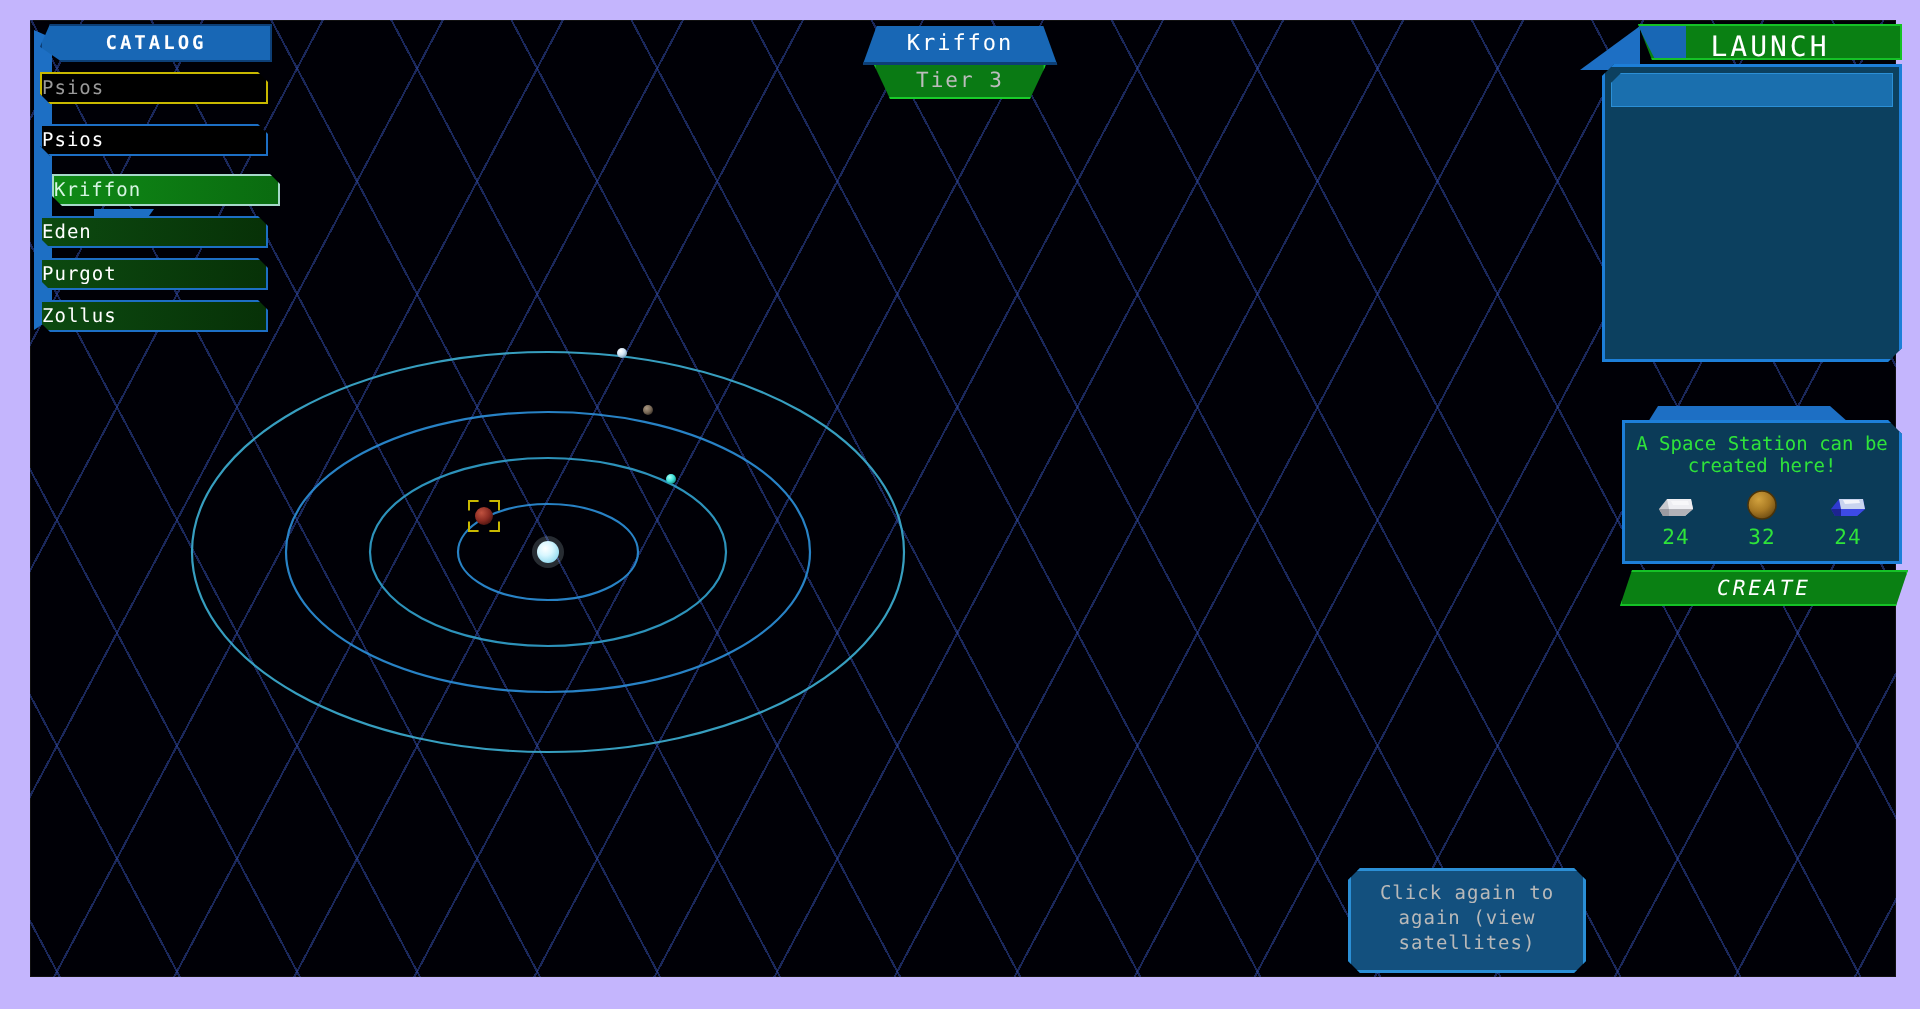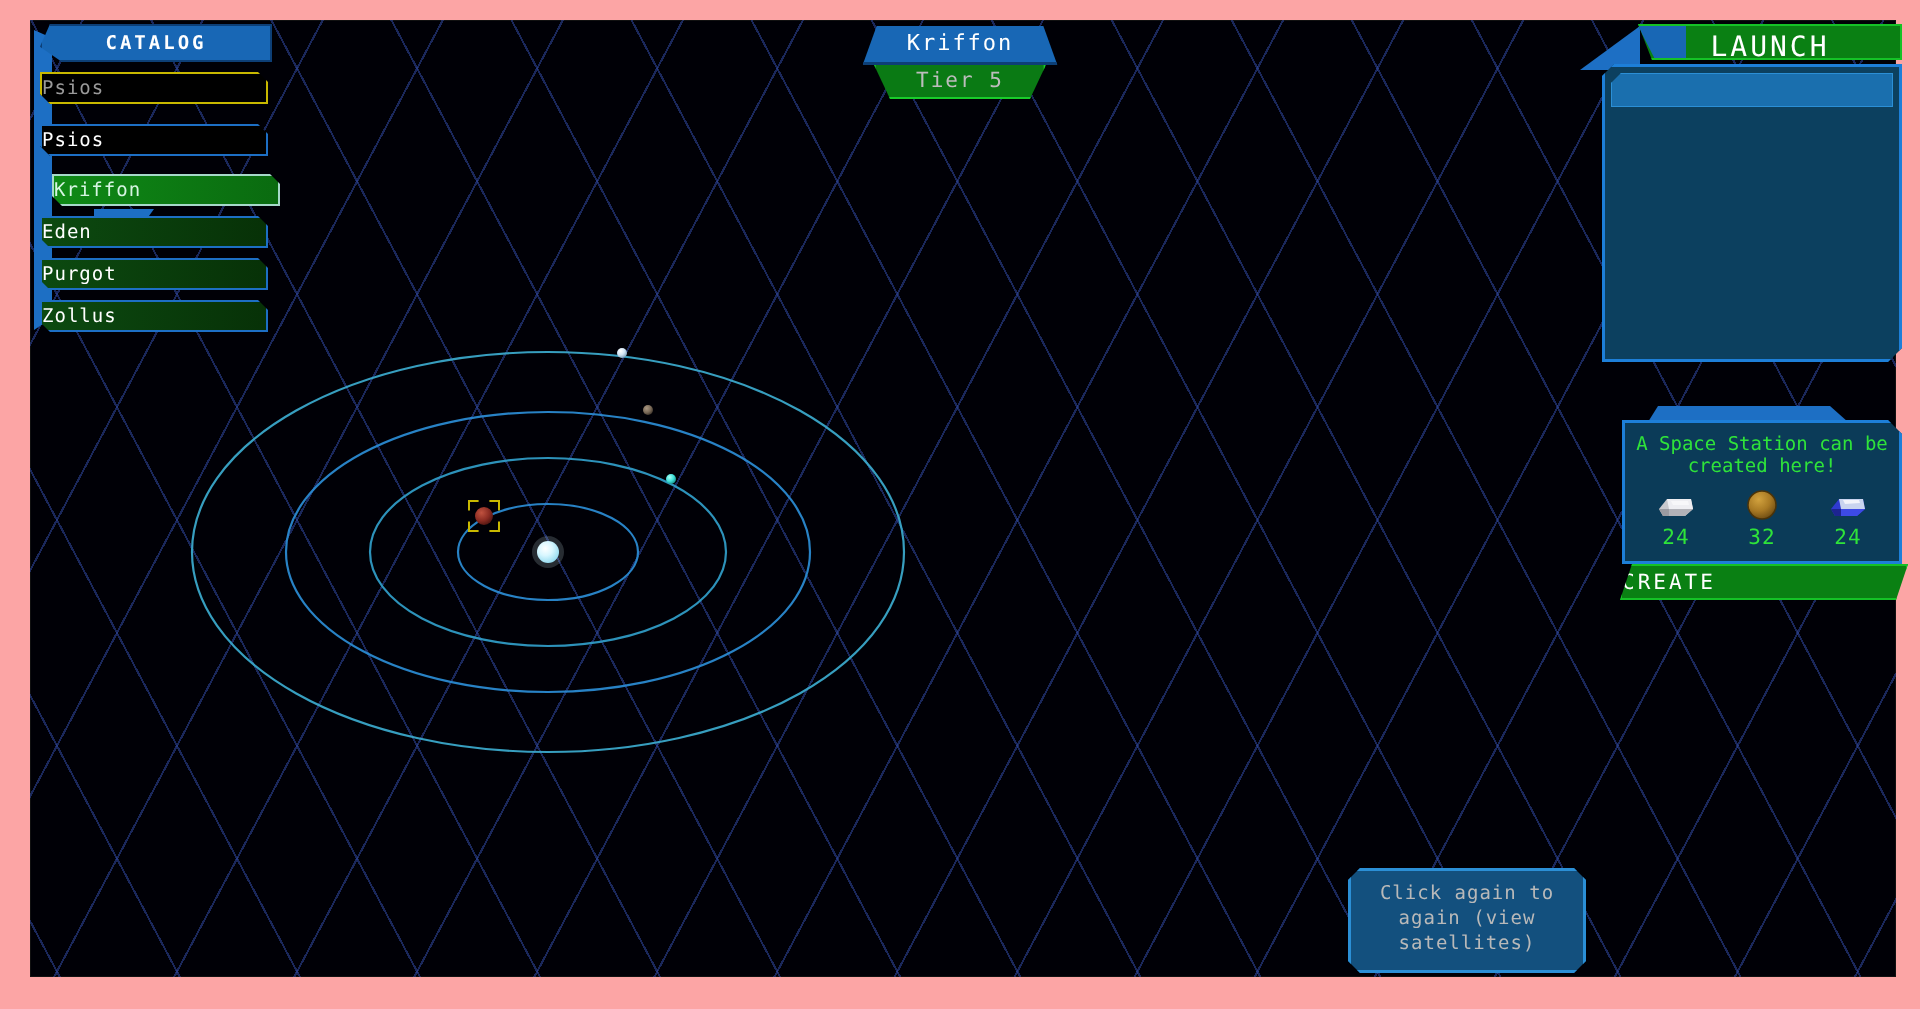--- a/index.html
+++ b/index.html
@@ -10,21 +10,21 @@
     width: 1920px;
     height: 1009px;
     overflow: hidden;
     font-family: "DejaVu Sans Mono", monospace;
   }
 
   #screen {
     position: relative;
     width: 1920px;
     height: 1009px;
-    background: #fca5a5;
+    background: #c4b5fd;
     overflow: hidden;
   }
 
   
   #map-viewport {
     position: absolute;
     left: 30px;
     top: 20px;
     width: 1866px;
     height: 957px;
@@ -310,28 +310,31 @@
   }
   .station-item .qty {
     color: #2fe33a;
     font-size: 21px;
     margin-top: 4px;
     letter-spacing: 1px;
   }
   .icon-box { width: 42px; height: 32px; position: relative; }
 
   #create-btn {
+    margin-top: 6px;
     margin-left: -2px;
     width: 284px;
     height: 32px;
     background: #0a8013;
     border: 2px solid #15c226;
     clip-path: polygon(12px 0, 100% 0, calc(100% - 12px) 100%, 0 100%);
     display: flex;
     align-items: center;
+    justify-content: center;
+    font-style: italic;
   }
   #create-btn span {
     color: #ffffff;
     font-size: 21px;
     letter-spacing: 3px;
   }
 
   
   #tooltip {
     position: absolute;
@@ -468,21 +471,21 @@
       <span class="hud-text">Purgot</span>
     </div>
 
     <div class="cat-item cat-planet">
       <span class="hud-text">Zollus</span>
     </div>
   </div>
 
   <div id="body-title">
     <div id="body-name" class="hud-text">Kriffon</div>
-    <div><div id="body-tier" class="hud-text">Tier 5</div></div>
+    <div><div id="body-tier" class="hud-text">Tier 3</div></div>
   </div>
 
   <div id="launch-wrap">
     <div id="launch-left-wing"></div>
     <div id="launch-header">
       <div id="launch-header-wing"></div>
       <span class="hud-text">LAUNCH</span>
     </div>
     <div id="launch-body">
       <div id="launch-body-strip"></div>

